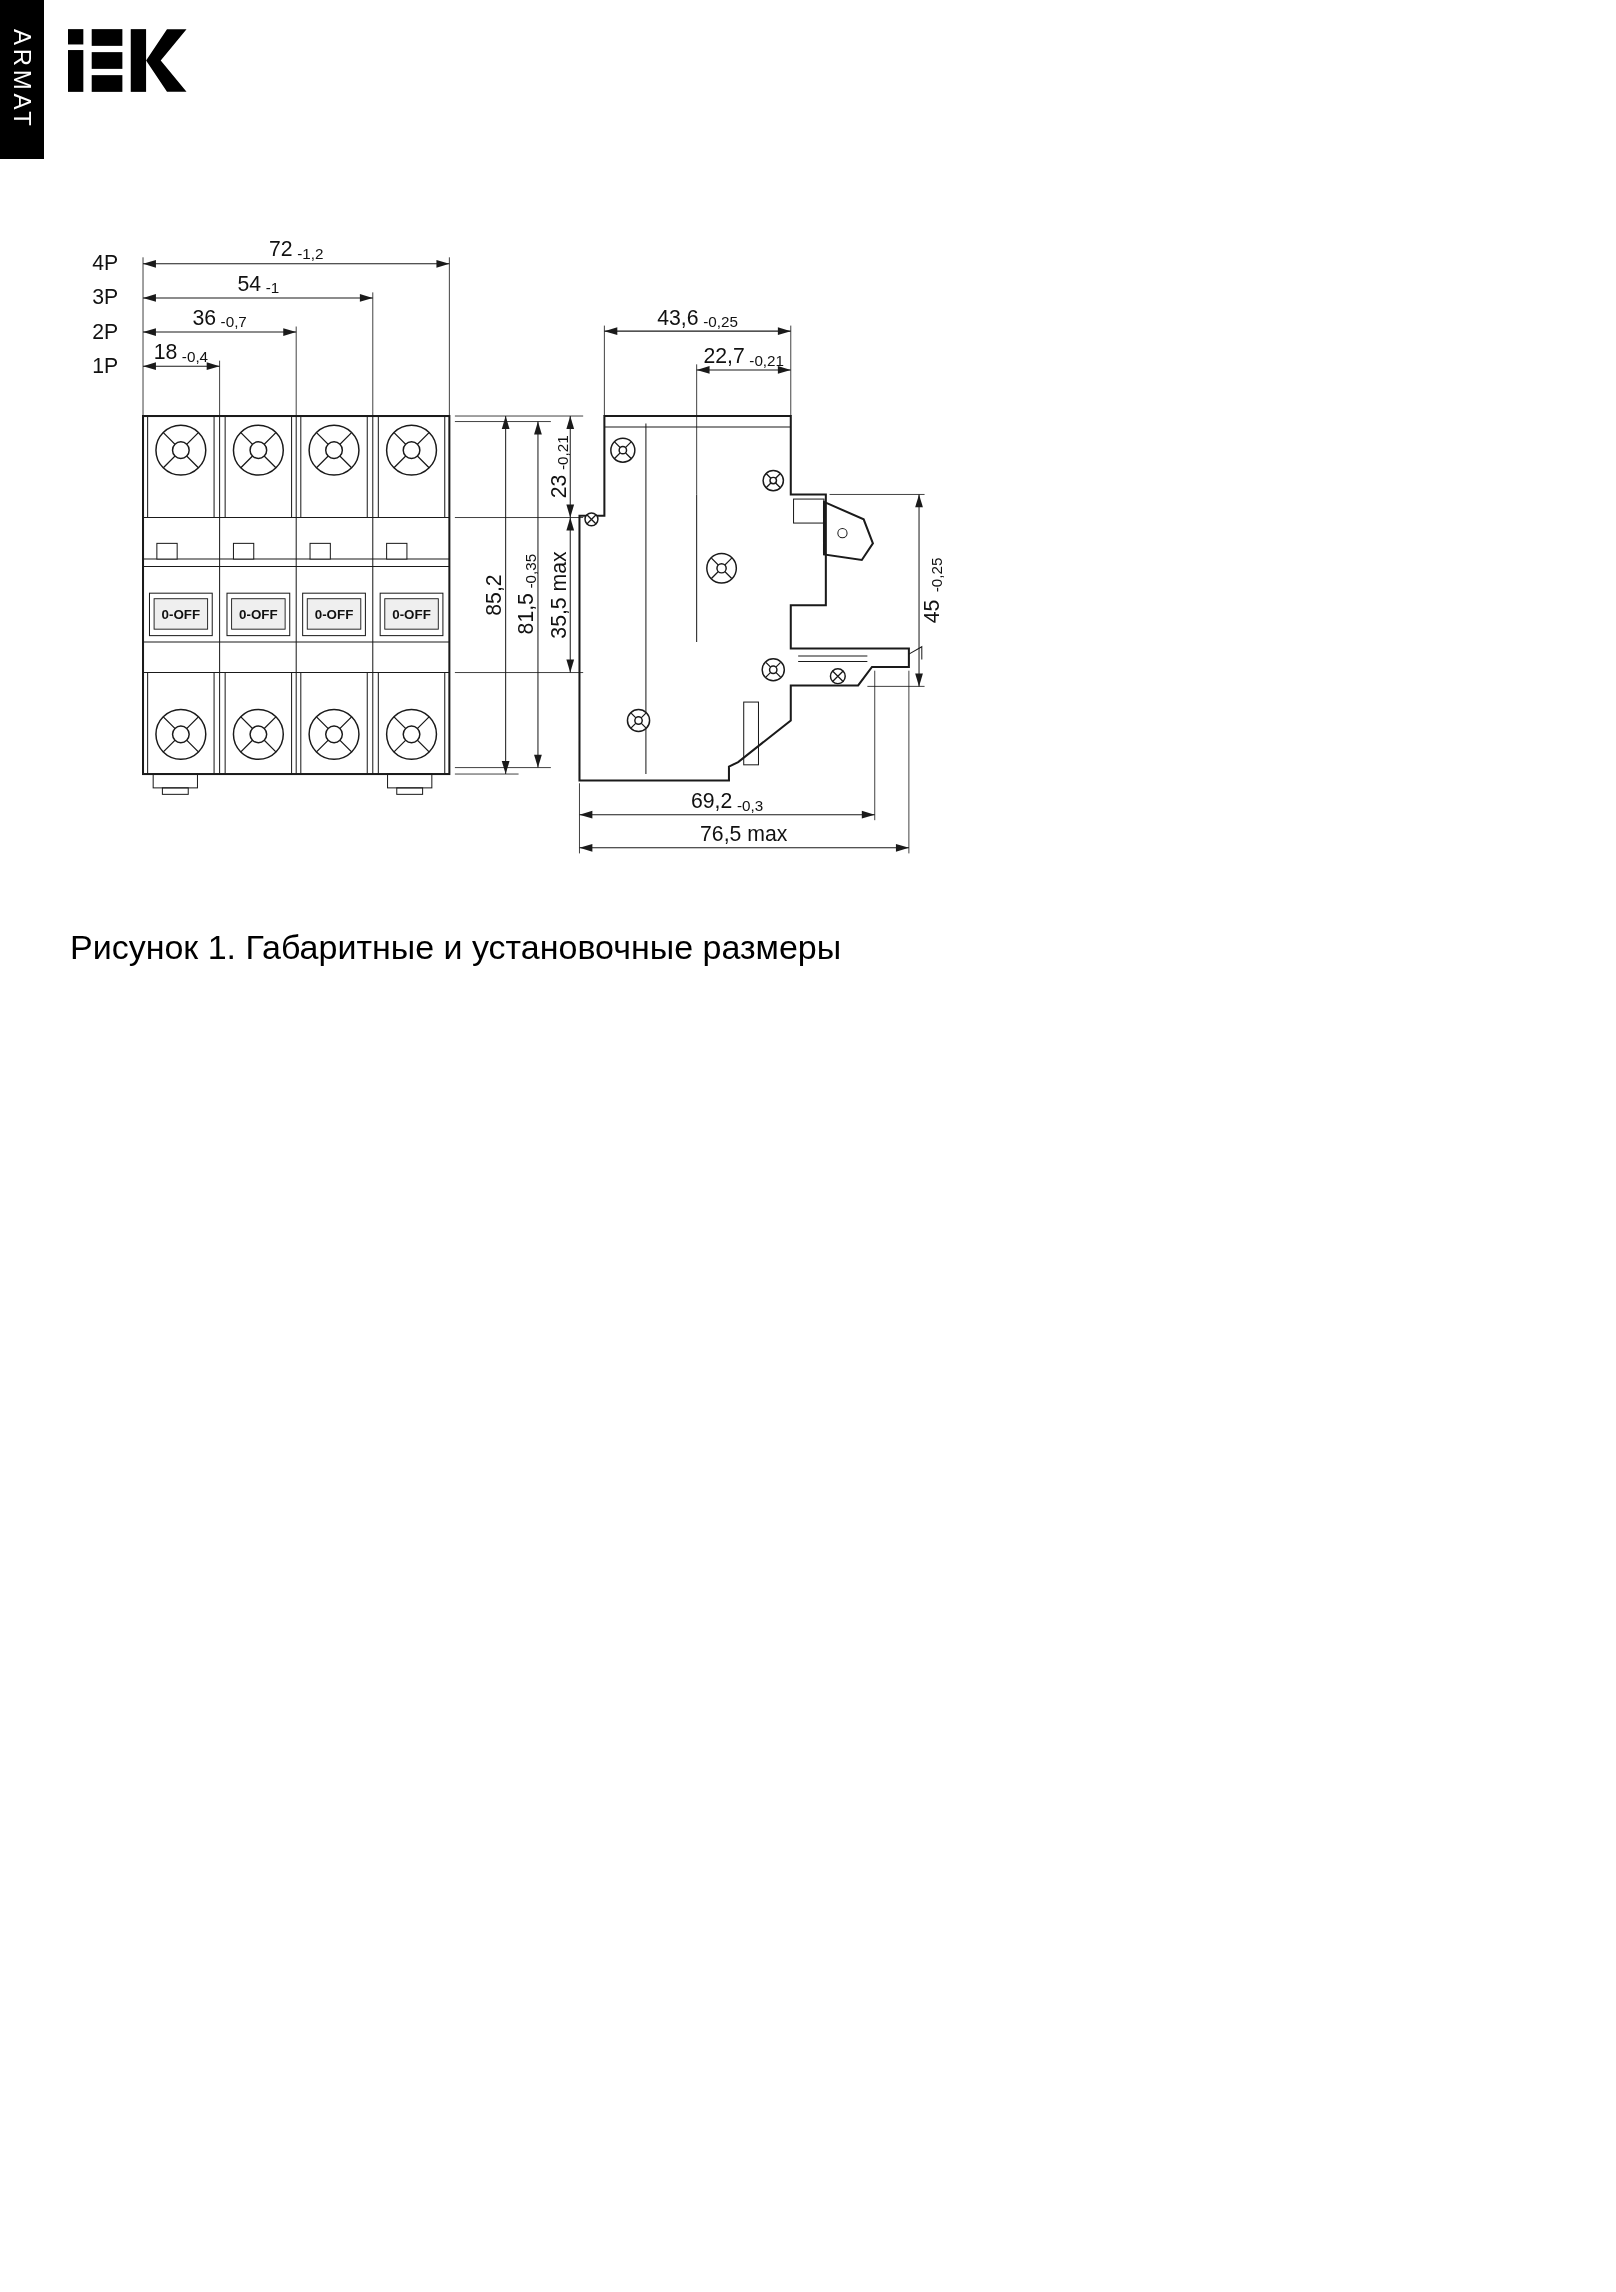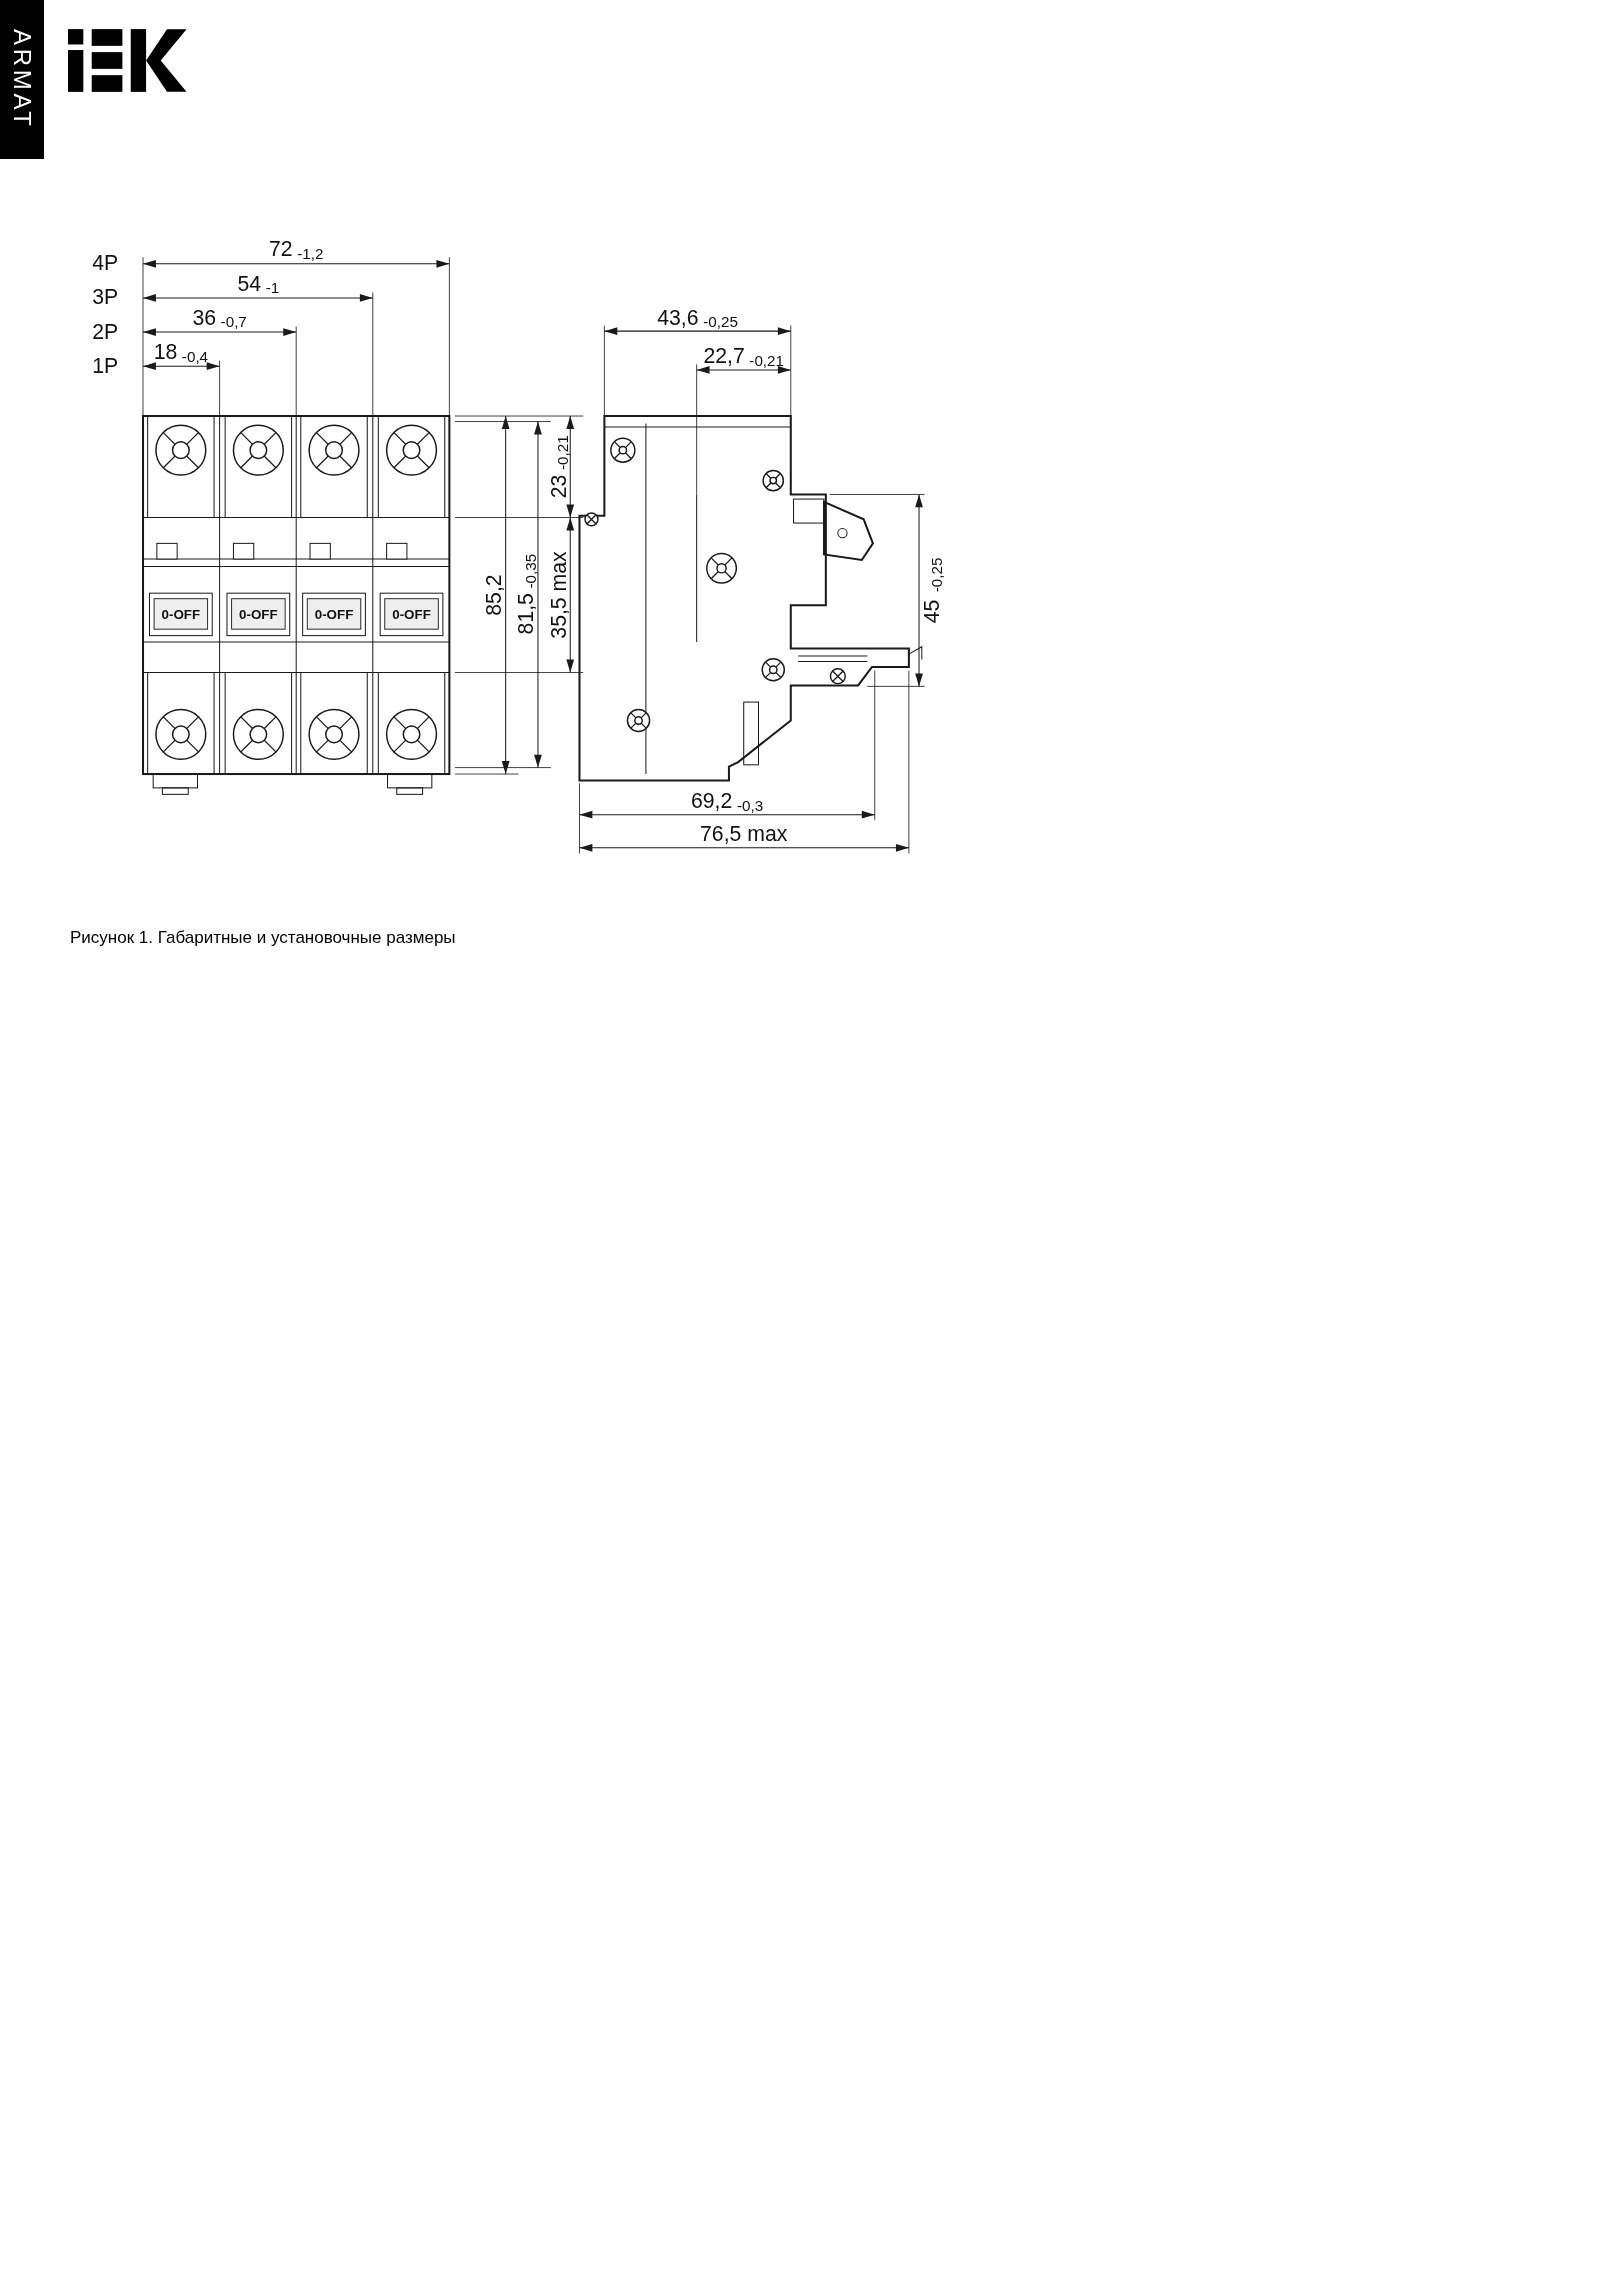--- a/index.html
+++ b/index.html
@@ -3,21 +3,21 @@
 <meta charset="utf-8">
 <style>
   html,body{margin:0;padding:0;background:#fff;}
   .page{position:relative;width:1617px;height:2293px;background:#ffffff;overflow:hidden;
         font-family:"Liberation Sans",sans-serif;color:#111;}
   .series-bar{position:absolute;left:0;top:0;width:44px;height:159px;background:#000;
               display:flex;align-items:center;justify-content:center;}
   .series-bar span{writing-mode:vertical-rl;color:#fff;font-size:24px;letter-spacing:3.7px;
                    font-family:"Liberation Sans",sans-serif;}
   .logo{position:absolute;left:68px;top:28px;}
-  .caption{position:absolute;left:70px;top:928px;font-size:17px;color:#000;}
+  .caption{position:absolute;left:70px;top:928px;font-size:34px;color:#000;}
   svg{position:absolute;}
   .drawing{left:0;top:222px;}
   .outline{fill:none;stroke:#1a1a1a;stroke-width:2.2;}
   .thin{fill:none;stroke:#1a1a1a;stroke-width:1.1;}
   .ext{fill:none;stroke:#1a1a1a;stroke-width:0.9;}
   .dim{fill:none;stroke:#1a1a1a;stroke-width:1.1;}
   .screw circle{fill:#fff;stroke:#1a1a1a;stroke-width:1.6;}
   .screw path{fill:none;stroke:#1a1a1a;stroke-width:1.4;}
   .dimtxt{font-family:"Liberation Sans",sans-serif;font-size:23px;fill:#111;}
   .tol{font-size:16.5px;}

